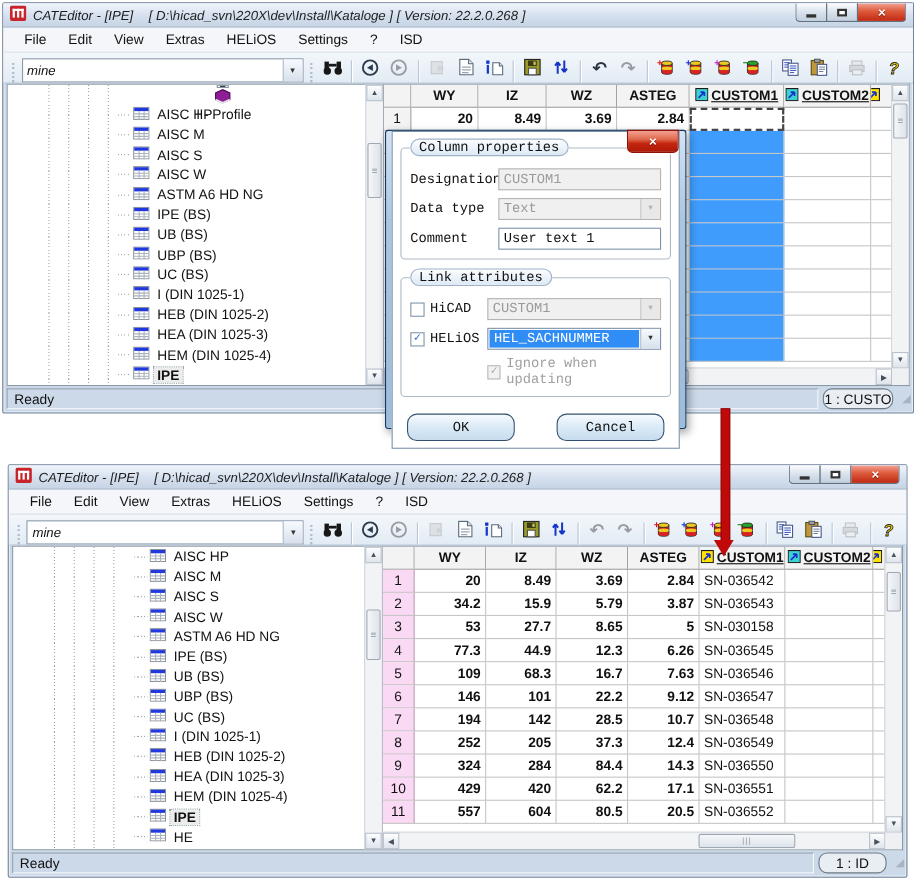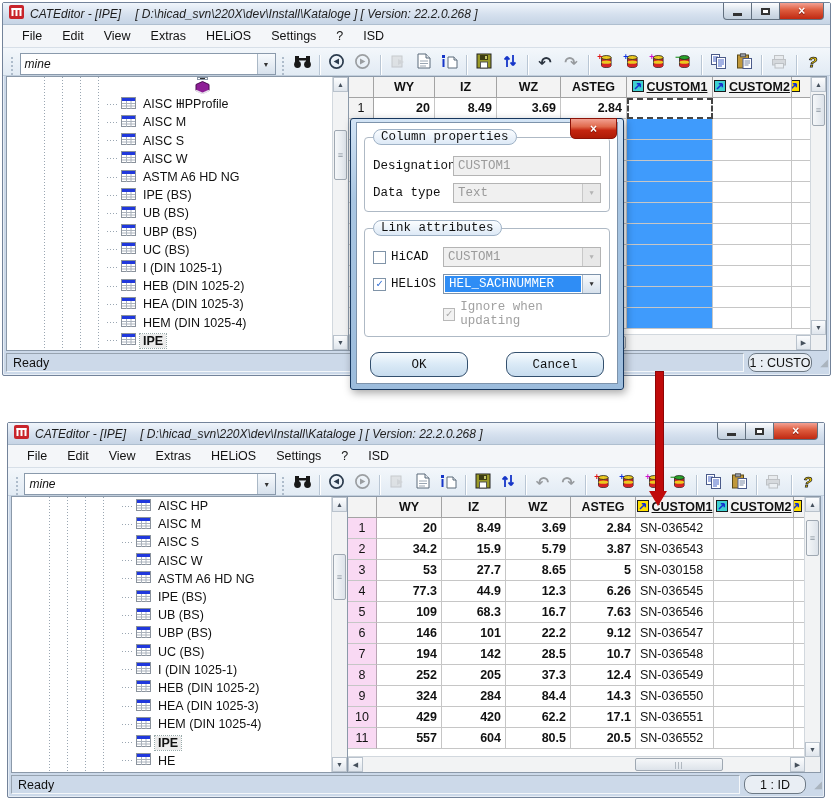--- a/index.html
+++ b/index.html
@@ -634,20 +634,26 @@
             <span class="cval">CUSTOM1</span>
           </span>
       </div>
       <div class="frow">
         <span class="flabel">Data type</span>
         <span class="fcombo dis">
           <span class="cval">Text</span>
           <span class="dropbtn">▼</span>
         </span>
       </div>
+      <div class="frow">
+        <span class="flabel">Comment</span>
+        <span class="finput">
+            <span class="cval">User text 1</span>
+          </span>
+      </div>
     </fieldset>
     <fieldset>
       <legend>Link attributes</legend>
       <div class="frow">
         <span class="cb" id="cb-hicad"></span>
         <span class="cblabel">HiCAD</span>
         <span class="fcombo dis">
           <span class="cval">CUSTOM1</span>
           <span class="dropbtn">▼</span>
         </span>

